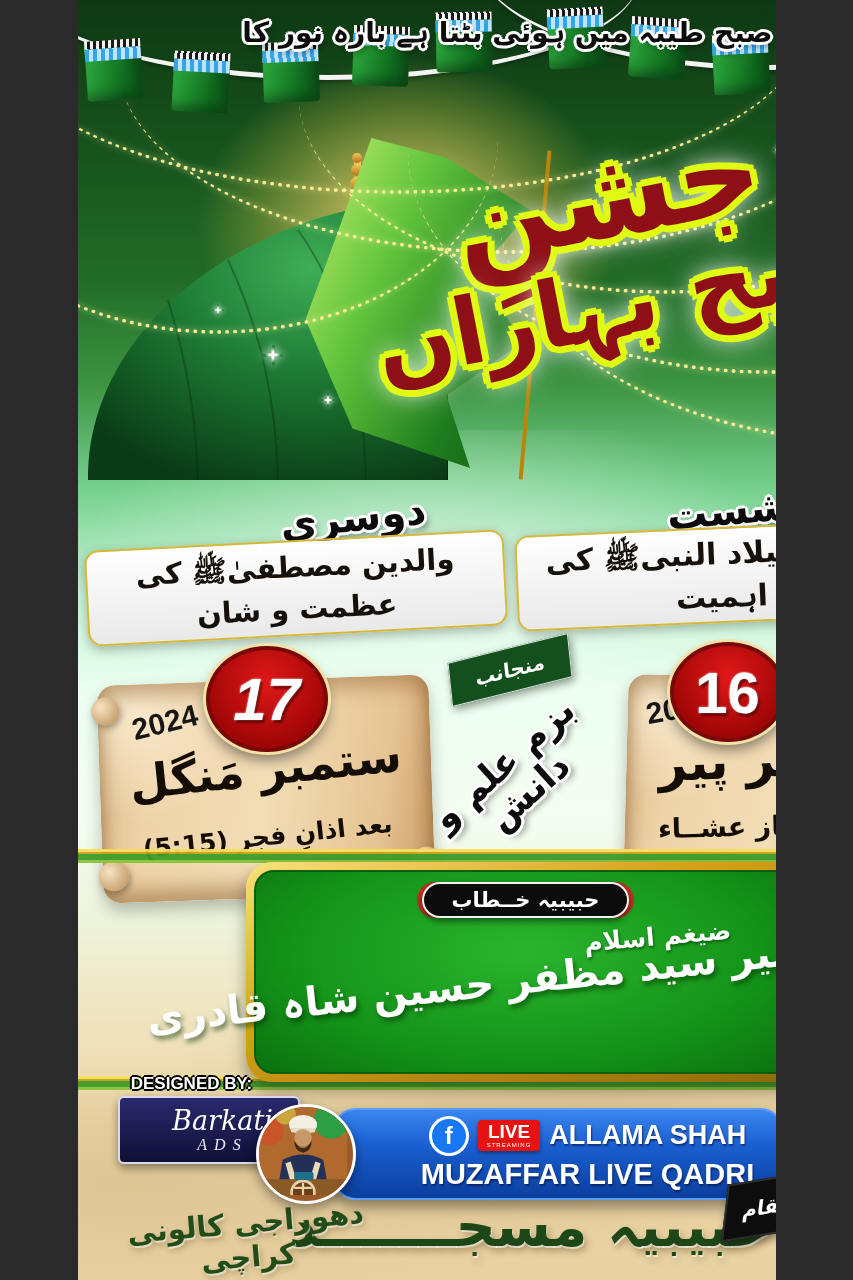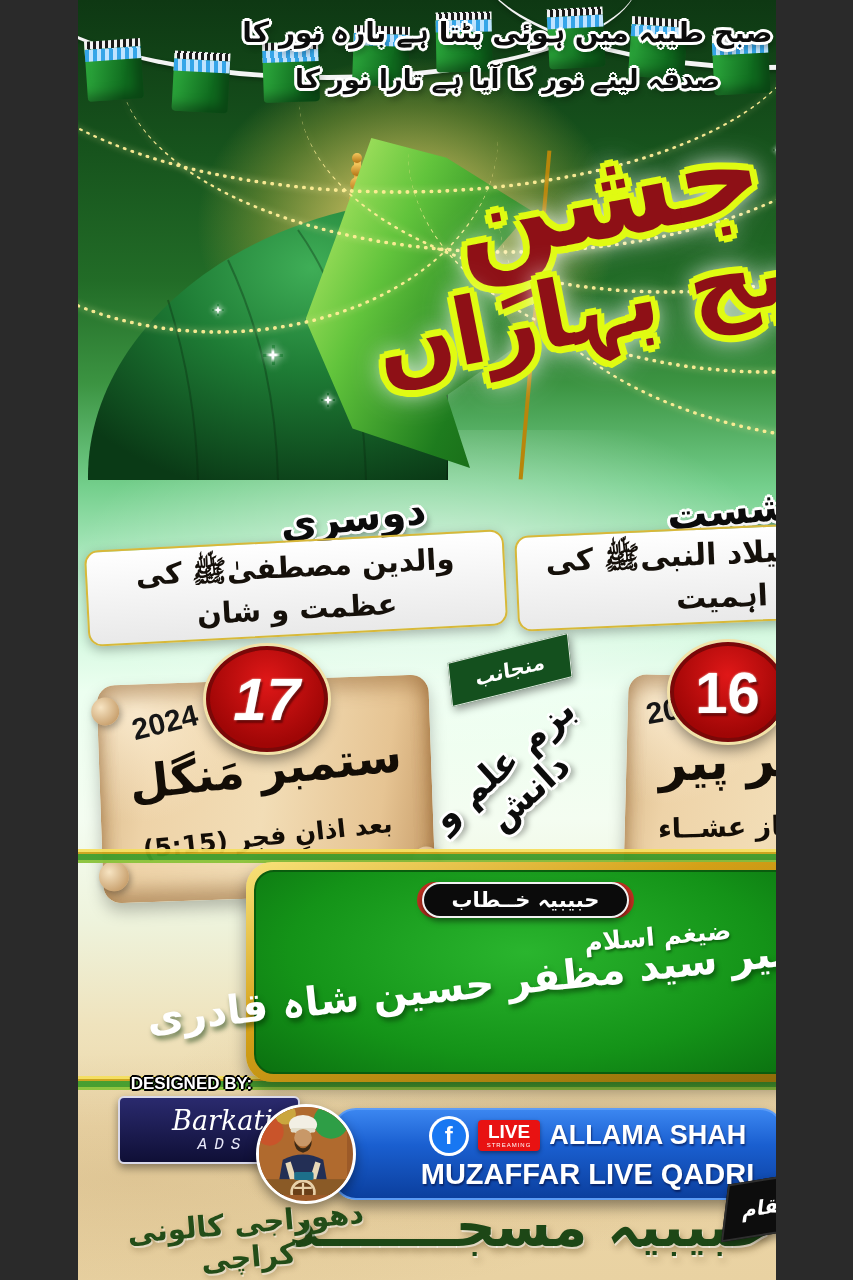--- a/index.html
+++ b/index.html
@@ -129,21 +129,21 @@
   .speaker-cal{position:absolute;left:8px;right:8px;top:84px;text-align:center;color:#fff;font-size:40px;font-weight:bold;
     transform:rotate(-6deg);text-shadow:2px 4px 5px rgba(0,45,0,.55);white-space:nowrap;}
 
   
   .des-label{left:30px;top:1074px;width:168px;text-align:center;font-weight:bold;font-size:17px;color:#fff;
     text-shadow:-2px 0 0 #000,2px 0 0 #000,0 -2px 0 #000,0 2px 0 #000,-1px -1px 0 #000,1px 1px 0 #000;}
   .des-box{left:40px;top:1096px;width:150px;height:64px;border-radius:6px;border:2px solid #d9d9ea;
     background:linear-gradient(180deg,#2a2a6e,#0f0f36);display:flex;flex-direction:column;align-items:center;justify-content:center;
     color:#fff;box-shadow:0 4px 8px rgba(0,0,0,.4);padding-left:28px;}
   .des-name{font-family:"DejaVu Serif",serif;font-style:italic;font-size:27px;line-height:1;}
-  .des-sub{font-family:Liberation Mono, monospace;font-style:italic;font-size:16px;letter-spacing:7px;margin-top:2px;color:#e9e9fa;}
+  .des-sub{font-family:Liberation Serif, serif;font-style:italic;font-size:16px;letter-spacing:7px;margin-top:2px;color:#e9e9fa;}
   .phone-pill{left:32px;top:1164px;width:170px;height:34px;border-radius:17px;background:#fff;border:2px solid #1c1c1c;
     display:flex;align-items:center;justify-content:center;font-family:"Liberation Sans",sans-serif;
     font-weight:bold;font-size:19px;color:#101010;box-shadow:0 5px 9px rgba(0,0,0,.35);}
 
   .photo{left:178px;top:1104px;width:94px;height:94px;border-radius:50%;border:3px solid #fff;overflow:hidden;
     box-shadow:0 5px 12px rgba(0,0,0,.4);z-index:9;background:#9c5a28;}
 
   .live-banner{left:254px;top:1108px;width:452px;height:92px;border-radius:24px;z-index:8;
     background:linear-gradient(180deg,#3b86f0 0%,#1a5fd0 40%,#0b3f9e 100%);border:2px solid #5d9cf5;
     box-shadow:0 7px 14px rgba(0,0,0,.4);display:flex;flex-direction:column;align-items:center;justify-content:center;
@@ -221,21 +221,20 @@
   <div class="bflag" style="left:635px;top:34px;transform:rotate(-3deg);"></div>
   <div class="bflag" style="left:712px;top:48px;transform:rotate(3deg);"></div>
   <div class="bflag" style="left:790px;top:54px;transform:rotate(-2deg);"></div>
 
   <div class="spark" style="left:185px;top:345px;"></div>
   <div class="spark" style="left:130px;top:300px;transform:scale(.6);"></div>
   <div class="spark" style="left:240px;top:390px;transform:scale(.7);"></div>
   <div class="spark" style="left:690px;top:140px;transform:scale(.5);"></div>
 
   <div class="abs rtl couplet l1 o-white">صبح طیبہ میں ہوئی بٹتا ہے بارہ نور کا</div>
-  <div class="abs rtl couplet l2 o-white">صدقہ لینے نور کا آیا ہے تارا نور کا</div>
 
   <div class="abs rtl main-title title-red">
     <span class="t1">جشنِ</span>
     <span class="t2">صبح بہاراں</span>
   </div>
 
   <div class="abs rtl sess-head sh-1 o-white">پہلی نشست</div>
   <div class="abs rtl sess-box sb-1">محفلِ میلاد النبیﷺ کی اہمیت</div>
   <div class="abs rtl sess-head sh-2 o-white">دوسری نشست</div>
   <div class="abs rtl sess-box sb-2">والدین مصطفیٰﷺ کی عظمت و شان</div>

